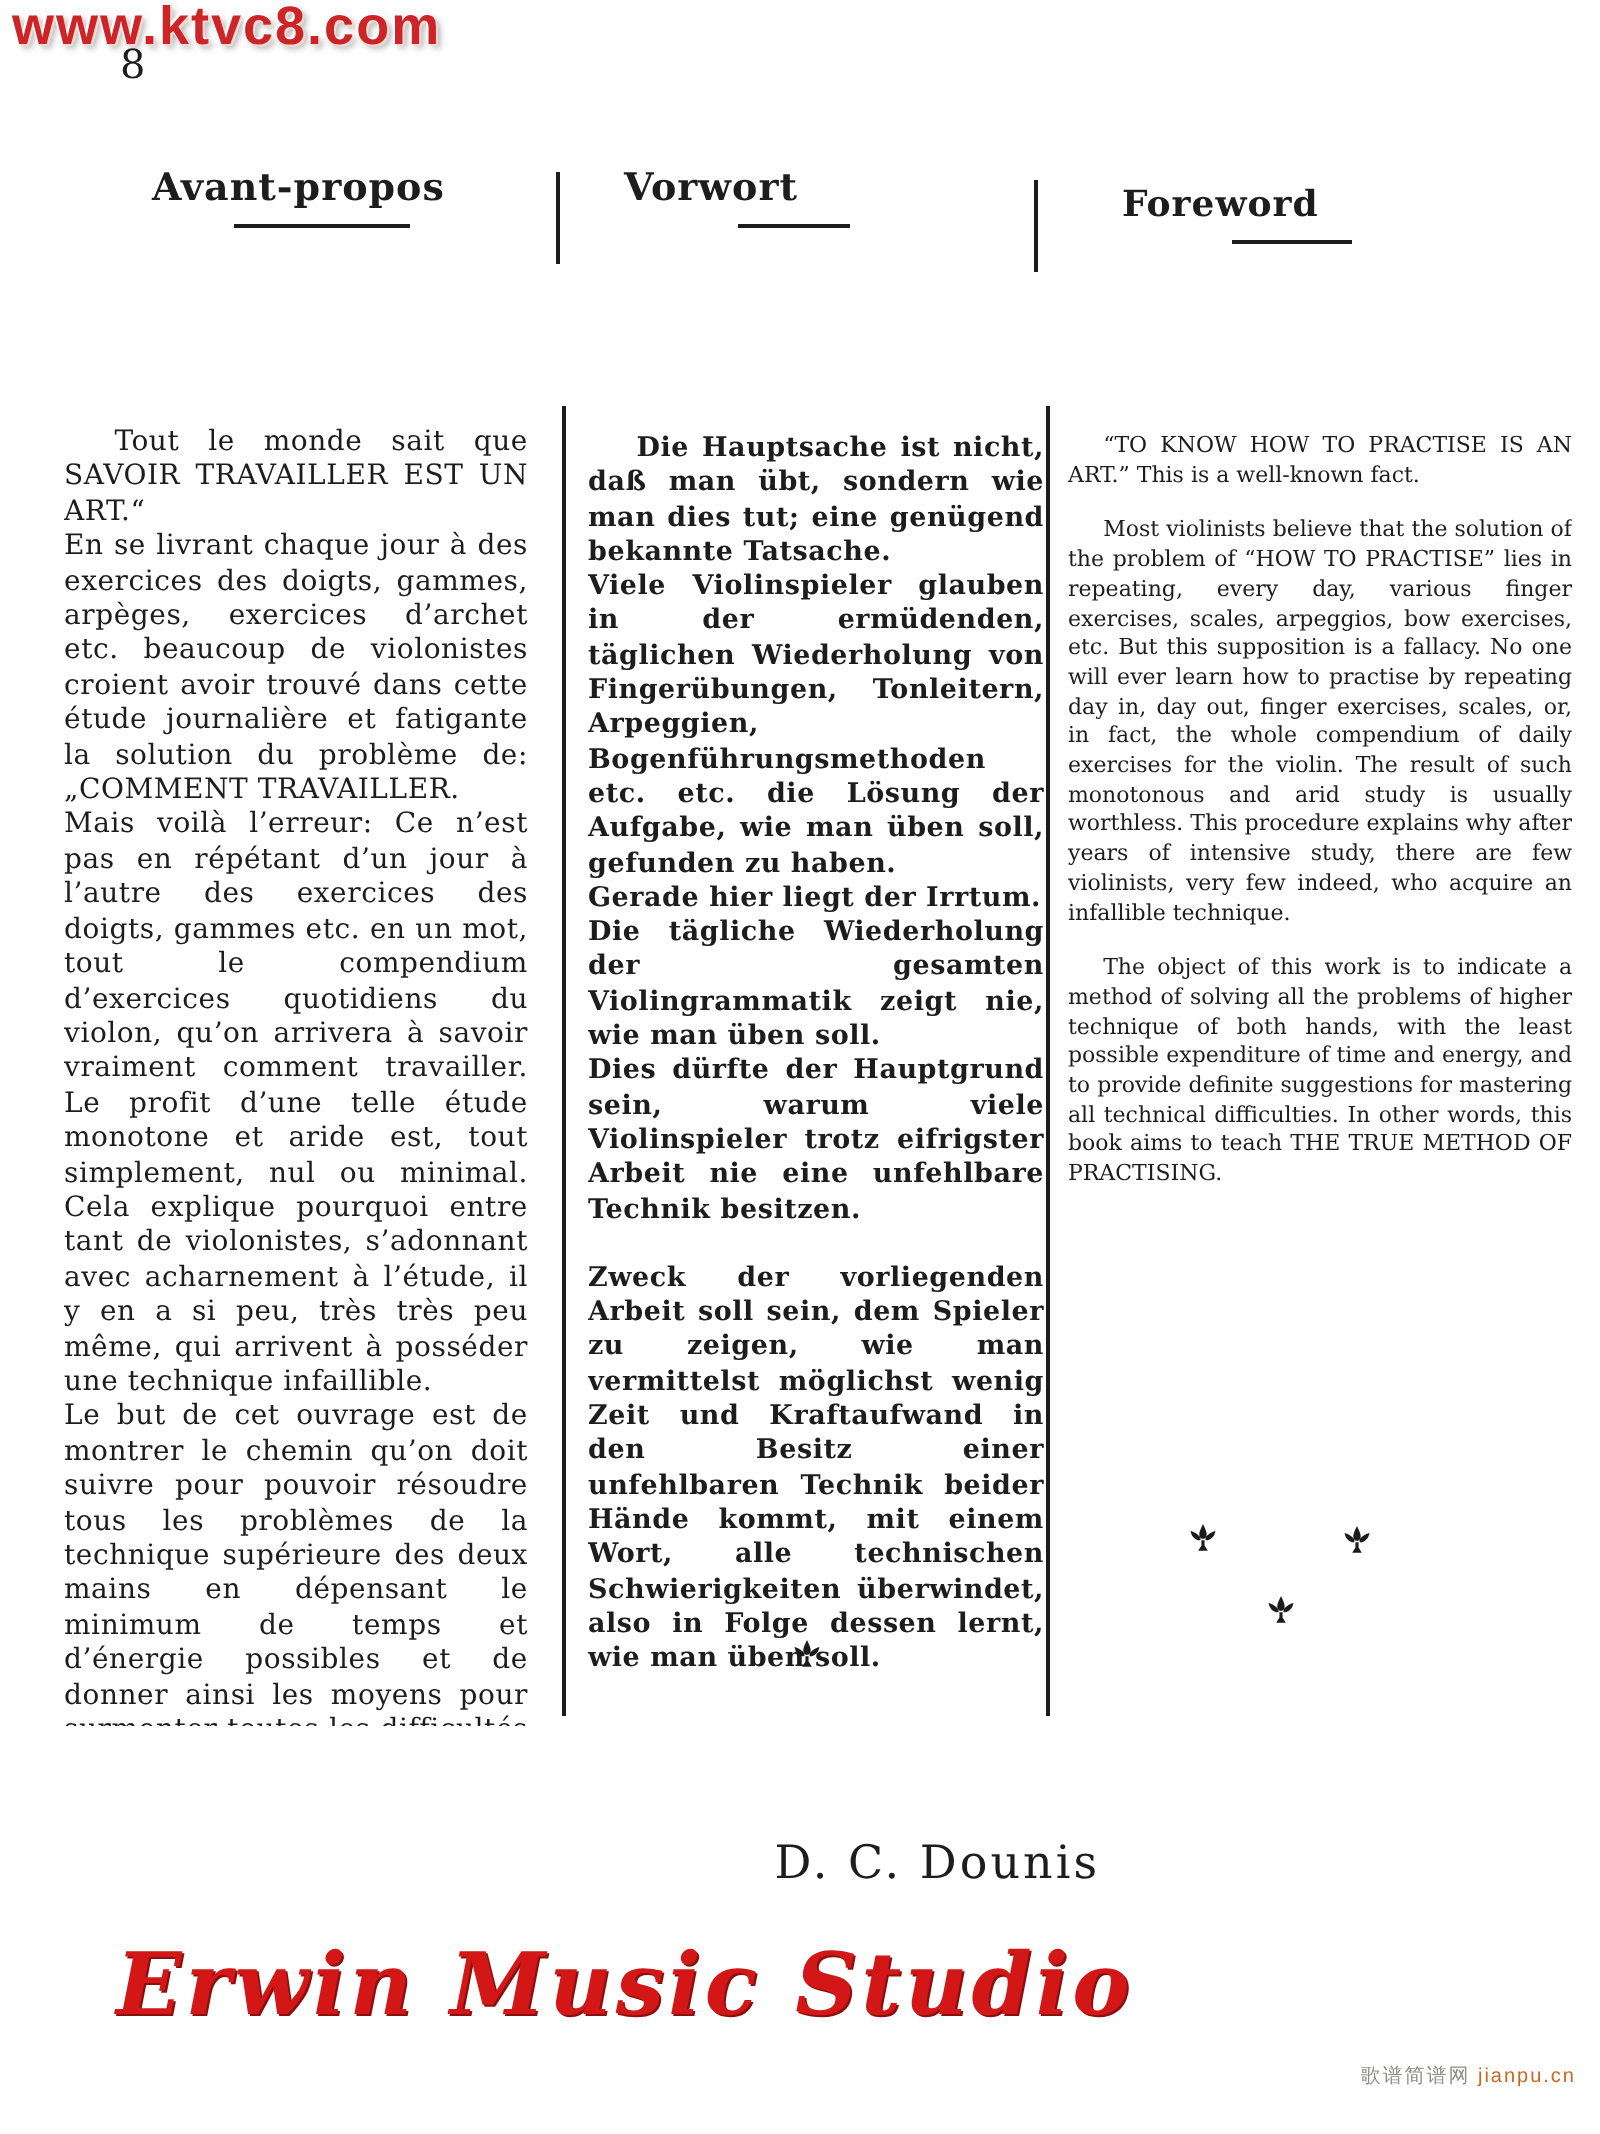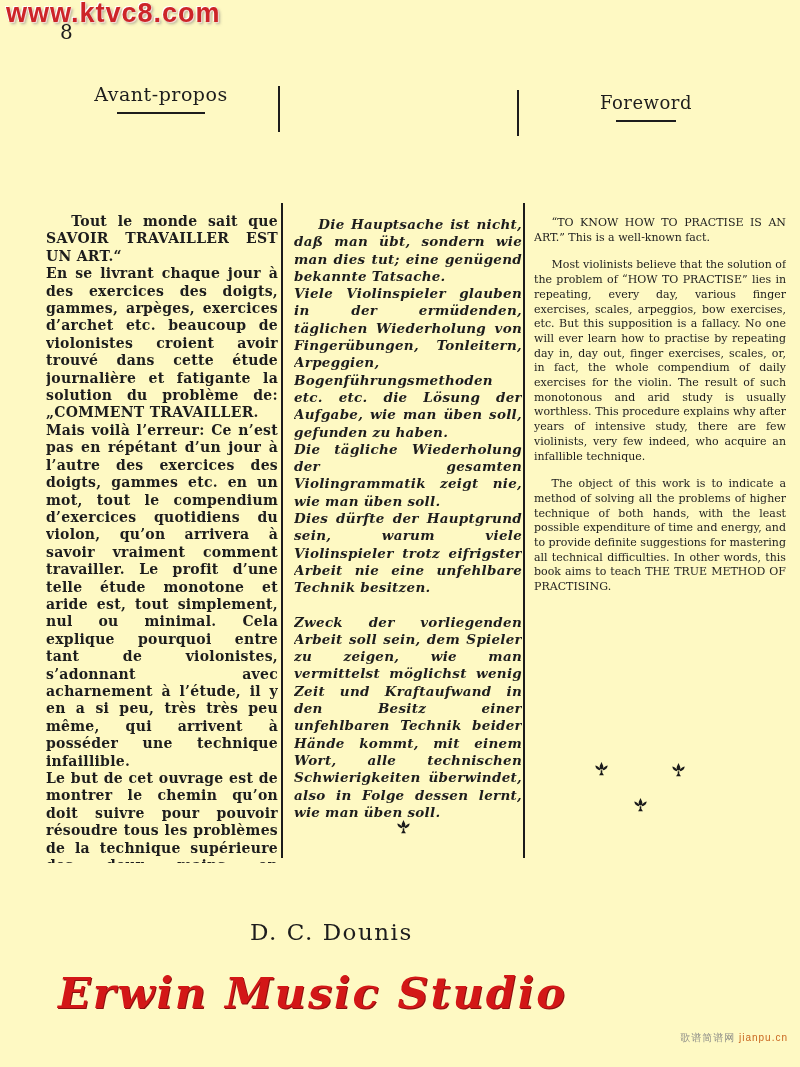--- a/index.html
+++ b/index.html
@@ -1,82 +1,82 @@
 <!DOCTYPE html>
 <html><head>
 <meta charset="utf-8">
 <style>
   html,body{margin:0;padding:0;background:#e9e9e6;}
   #page{
     position:relative;
     width:800px;height:1067px;
-    background:#fef9c3;
+    background:#ffffff;
     overflow:hidden;
     font-family:"DejaVu Serif", serif;
     color:#1d1d1d;
   }
   
   .watermark-top{
     position:absolute;left:6px;top:-2px;
     font-family:"Liberation Sans", sans-serif;
     font-weight:bold;font-size:27px;letter-spacing:1px;
     color:#cd2428;
     text-shadow:-1px -1px 0 #ffffff, 1px 1px 0 #f3d9d3, 2px 2px 3px rgba(110,110,110,.55);
   }
   .page-number{
     position:absolute;left:60px;top:20px;
     font-size:20px;
   }
   
   .header{
-    position:absolute;top:83px;width:170px;text-align:center;
-    font-weight:normal;font-size:19px;letter-spacing:.5px;
+    position:absolute;top:83px;width:170px;text-align:left;
+    font-weight:bold;font-size:19px;letter-spacing:.5px;
   }
   .header .rule{height:0;border-top:2px solid #1d1d1d;margin:7px auto 0;}
   .header-fr{left:76px;}
   .header-de{left:312px;}
   .header-en{left:561px;top:92px;font-size:18px;}
   .hdr-bar{position:absolute;width:2px;background:#1d1d1d;}
   .hdr-bar-1{left:278px;top:86px;height:46px;}
   .hdr-bar-2{left:517px;top:90px;height:46px;}
   
   .col-bar{position:absolute;width:2px;background:#1b1b1b;top:203px;height:655px;}
   .col-bar-1{left:281px;}
   .col-bar-2{left:523px;}
   
   .col{position:absolute;text-align:justify;overflow:hidden;}
   .col p{margin:0;padding:0;}
   .col-fr{
-    left:46px;top:213px;width:232px;height:650px;
-    font-weight:bold;font-size:14px;line-height:17.4px;letter-spacing:.02em;
+    left:32px;top:213px;width:232px;height:650px;
+    font-weight:normal;font-size:14px;line-height:17.4px;letter-spacing:.02em;
   }
   .col-fr p:first-child{text-indent:1.8em;}
   .col-de{
     left:294px;top:216px;width:228px;height:640px;
-    font-weight:bold;font-style:italic;font-size:13.5px;line-height:17.3px;letter-spacing:.02em;
+    font-weight:bold;font-size:13.5px;line-height:17.3px;letter-spacing:.02em;
   }
   .col-de p:first-child{text-indent:1.8em;}
   .col-de p:last-child{margin-top:17px;}
   .col-en{
     left:534px;top:216px;width:252px;height:560px;
     font-size:11px;line-height:14.7px;
   }
   .col-en p{text-indent:1.6em;}
   .col-en p + p{margin-top:13px;}
   
   .fleuron{position:absolute;width:17px;height:19px;}
   .fleuron svg{display:block;width:100%;height:100%;}
   .fleuron-de{left:395px;top:819px;}
   .fleuron-en-1{left:593px;top:761px;}
   .fleuron-en-2{left:670px;top:762px;}
   .fleuron-en-3{left:632px;top:797px;}
   
   .signature{
     position:absolute;left:250px;top:919px;width:300px;
-    text-align:left;font-size:23px;letter-spacing:1.5px;
+    text-align:right;font-size:23px;letter-spacing:1.5px;
   }
   
   .studio{
     position:absolute;left:58px;top:968px;
     font-style:italic;font-weight:bold;font-size:43px;letter-spacing:2px;
     color:#d31717;
     text-shadow:1px 1px 0 #8c0f0f;
   }
   
   .site-mark{
@@ -94,38 +94,43 @@
 
   <div class="watermark-top">www.ktvc8.com</div>
 
   <div class="page-number">8</div>
 
   <div class="header header-fr">
     <span>Avant-propos</span>
     <div class="rule" style="width:88px;"></div>
   </div>
   <div class="hdr-bar hdr-bar-1"></div>
+  <div class="header header-de">
+    <span>Vorwort</span>
+    <div class="rule" style="width:56px;"></div>
+  </div>
   <div class="hdr-bar hdr-bar-2"></div>
   <div class="header header-en">
     <span>Foreword</span>
     <div class="rule" style="width:60px;"></div>
   </div>
 
   <div class="col-bar col-bar-1"></div>
   <div class="col-bar col-bar-2"></div>
 
   <div class="col col-fr">
       <p>Tout le monde sait que SAVOIR TRAVAILLER EST UN ART.“</p>
       <p>En se livrant chaque jour à des exercices des doigts, gammes, arpèges, exercices d’archet etc. beaucoup de violonistes croient avoir trouvé dans cette étude journalière et fatigante la solution du problème de: „COMMENT TRAVAILLER.</p>
       <p>Mais voilà l’erreur: Ce n’est pas en répétant d’un jour à l’autre des exercices des doigts, gammes etc. en un mot, tout le compendium d’exercices quotidiens du violon, qu’on arrivera à savoir vraiment comment travailler. Le profit d’une telle étude monotone et aride est, tout simplement, nul ou minimal. Cela explique pourquoi entre tant de violonistes, s’adonnant avec acharnement à l’étude, il y en a si peu, très très peu même, qui arrivent à posséder une technique infaillible.</p>
       <p>Le but de cet ouvrage est de montrer le chemin qu’on doit suivre pour pouvoir résoudre tous les problèmes de la technique supérieure des deux mains en dépensant le minimum de temps et d’énergie possibles et de donner ainsi les moyens pour surmonter toutes les difficultés techniques, en faisant apprendre, par la suite, LA VÉRITABLE MANIÈRE DE TRAVAILLER.</p>
     </div>
   <div class="col col-de">
       <p>Die Hauptsache ist nicht, daß man übt, sondern wie man dies tut; eine genügend bekannte Tatsache.</p>
       <p>Viele Violinspieler glauben in der ermüdenden, täglichen Wiederholung von Fingerübungen, Tonleitern, Arpeggien, Bogenführungsmethoden etc. etc. die Lösung der Aufgabe, wie man üben soll, gefunden zu haben.</p>
+      <p>Gerade hier liegt der Irrtum.</p>
       <p>Die tägliche Wiederholung der gesamten Violingrammatik zeigt nie, wie man üben soll.</p>
       <p>Dies dürfte der Hauptgrund sein, warum viele Violinspieler trotz eifrigster Arbeit nie eine unfehlbare Technik besitzen.</p>
       <p>Zweck der vorliegenden Arbeit soll sein, dem Spieler zu zeigen, wie man vermittelst möglichst wenig Zeit und Kraftaufwand in den Besitz einer unfehlbaren Technik beider Hände kommt, mit einem Wort, alle technischen Schwierigkeiten überwindet, also in Folge dessen lernt, wie man üben soll.</p>
     </div>
   <div class="col col-en">
       <p>“TO KNOW HOW TO PRACTISE IS AN ART.” This is a well-known fact.</p>
       <p>Most violinists believe that the solution of the problem of “HOW TO PRACTISE” lies in repeating, every day, various finger exercises, scales, arpeggios, bow exercises, etc. But this supposition is a fallacy. No one will ever learn how to practise by repeating day in, day out, finger exercises, scales, or, in fact, the whole compendium of daily exercises for the violin. The result of such monotonous and arid study is usually worthless. This procedure explains why after years of intensive study, there are few violinists, very few indeed, who acquire an infallible technique.</p>
       <p>The object of this work is to indicate a method of solving all the problems of higher technique of both hands, with the least possible expenditure of time and energy, and to provide definite suggestions for mastering all technical difficulties. In other words, this book aims to teach THE TRUE METHOD OF PRACTISING.</p>
     </div>
 

